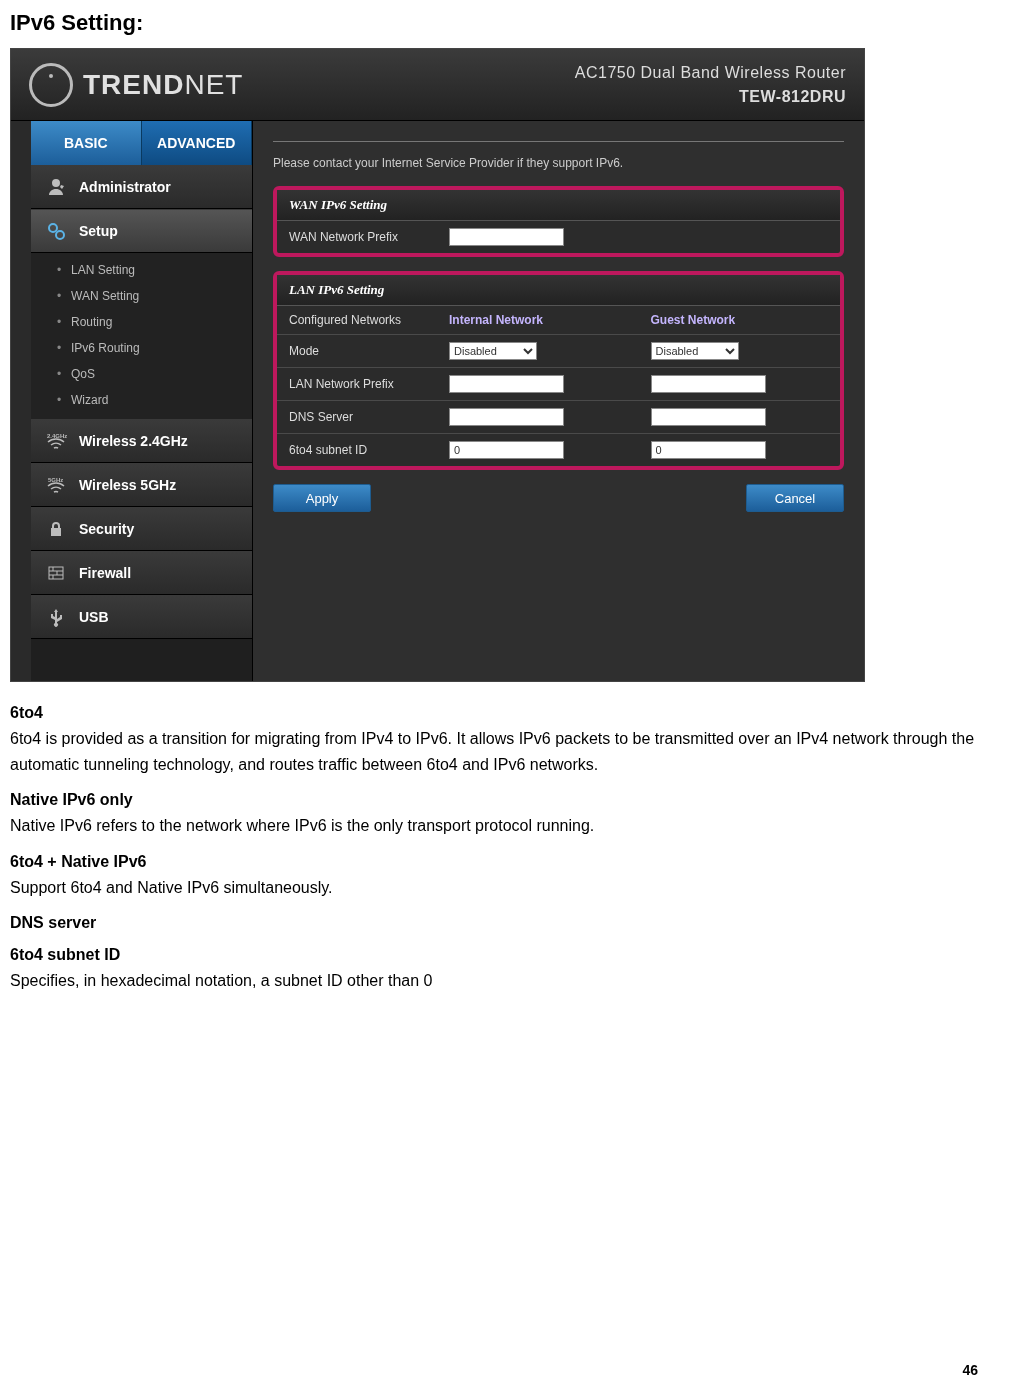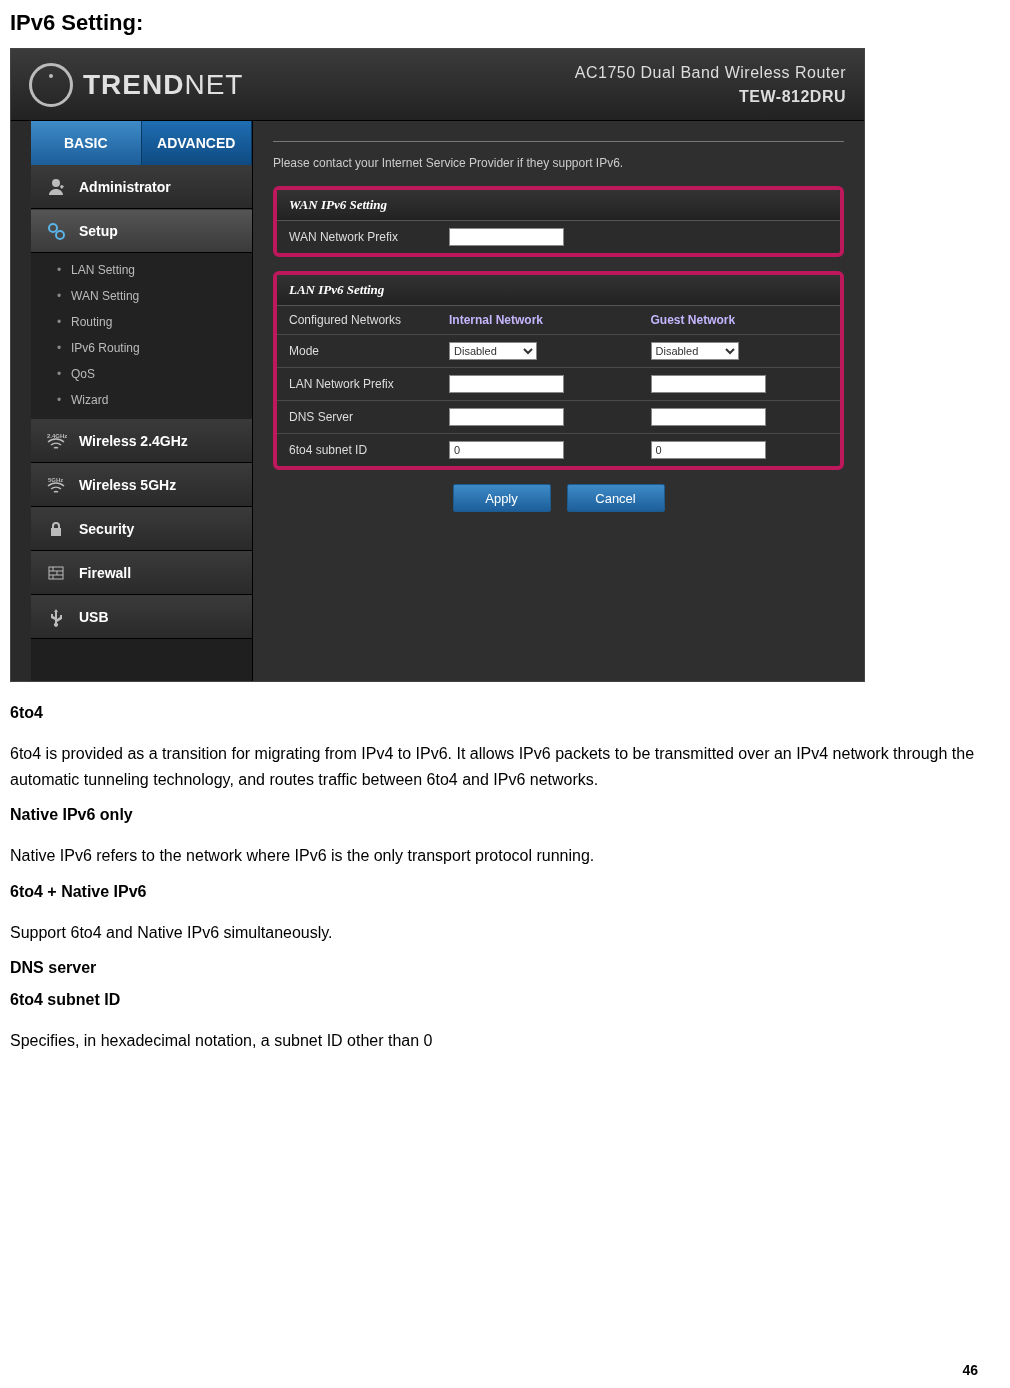--- a/index.html
+++ b/index.html
@@ -120,32 +120,32 @@
   .cfg-row .hdr { font-weight: bold; color: #c4b5fd; }
   .rf-input {
     width: 115px; height: 18px;
     background: #fff; border: 1px solid #888;
     font-size: 11px; padding: 0 4px; color: #333;
   }
   .rf-select {
     width: 88px; height: 18px; font-size: 11px;
     background: #fff; border: 1px solid #888; color: #333;
   }
-  .btn-row { display: flex; justify-content: center; gap: 16px; margin-top: 12px; }
+  .btn-row { display: flex; justify-content: space-between; gap: 16px; margin-top: 12px; }
   .rf-btn {
     min-width: 98px; height: 28px;
     display: inline-flex; align-items: center; justify-content: center;
     color: #fff; font-size: 13px; border: 1px solid #1e5c8f;
     background: linear-gradient(#3d8bc8,#1c5e9a);
     border-radius: 2px; cursor: pointer;
   }
   
   .help-region { margin: 22px 12px 0 10px; width: 980px; }
   .help-hdr { font-weight: bold; margin-top: 14px; }
-  .help-text { margin-top: 19px; line-height: 1.6; }
+  .help-text { margin-top: 4px; line-height: 1.6; }
   .page-no {
     position: fixed; right: 32px; bottom: 10px;
     font-size: 14px; font-weight: bold;
   }
 </style>
 </head>
 <body>
 
 <h2 class="page-title">IPv6 Setting:</h2>
 

